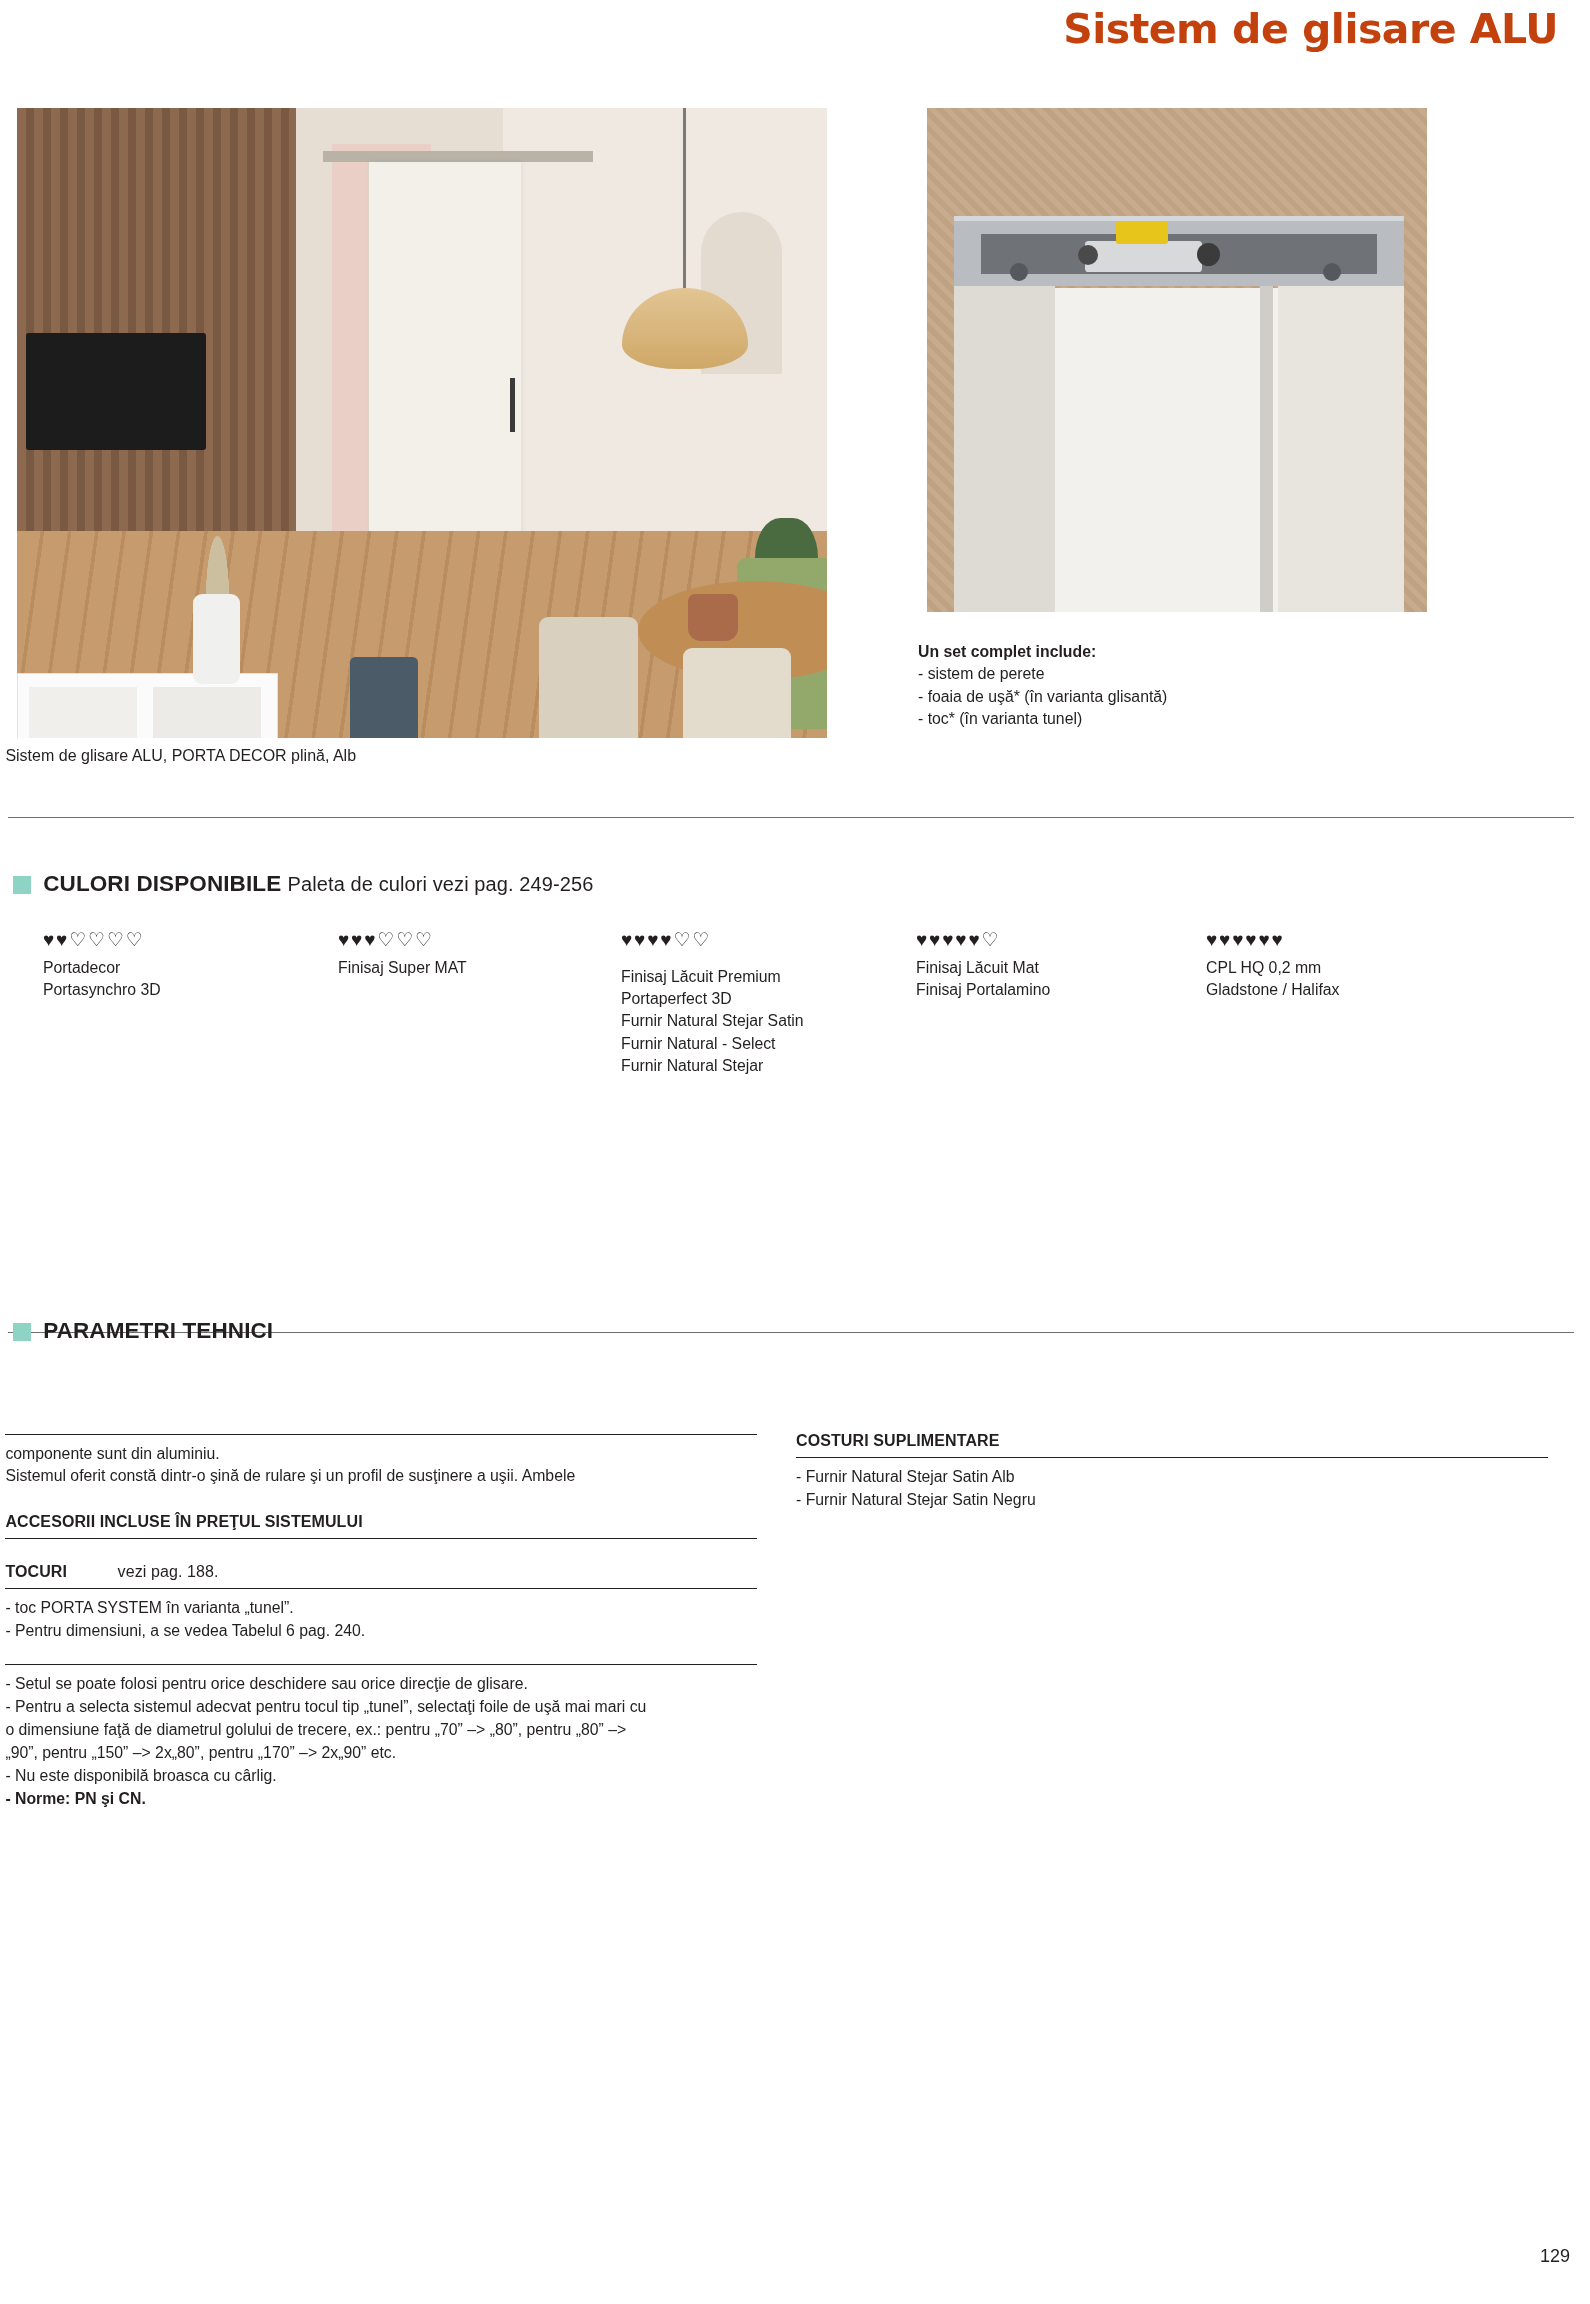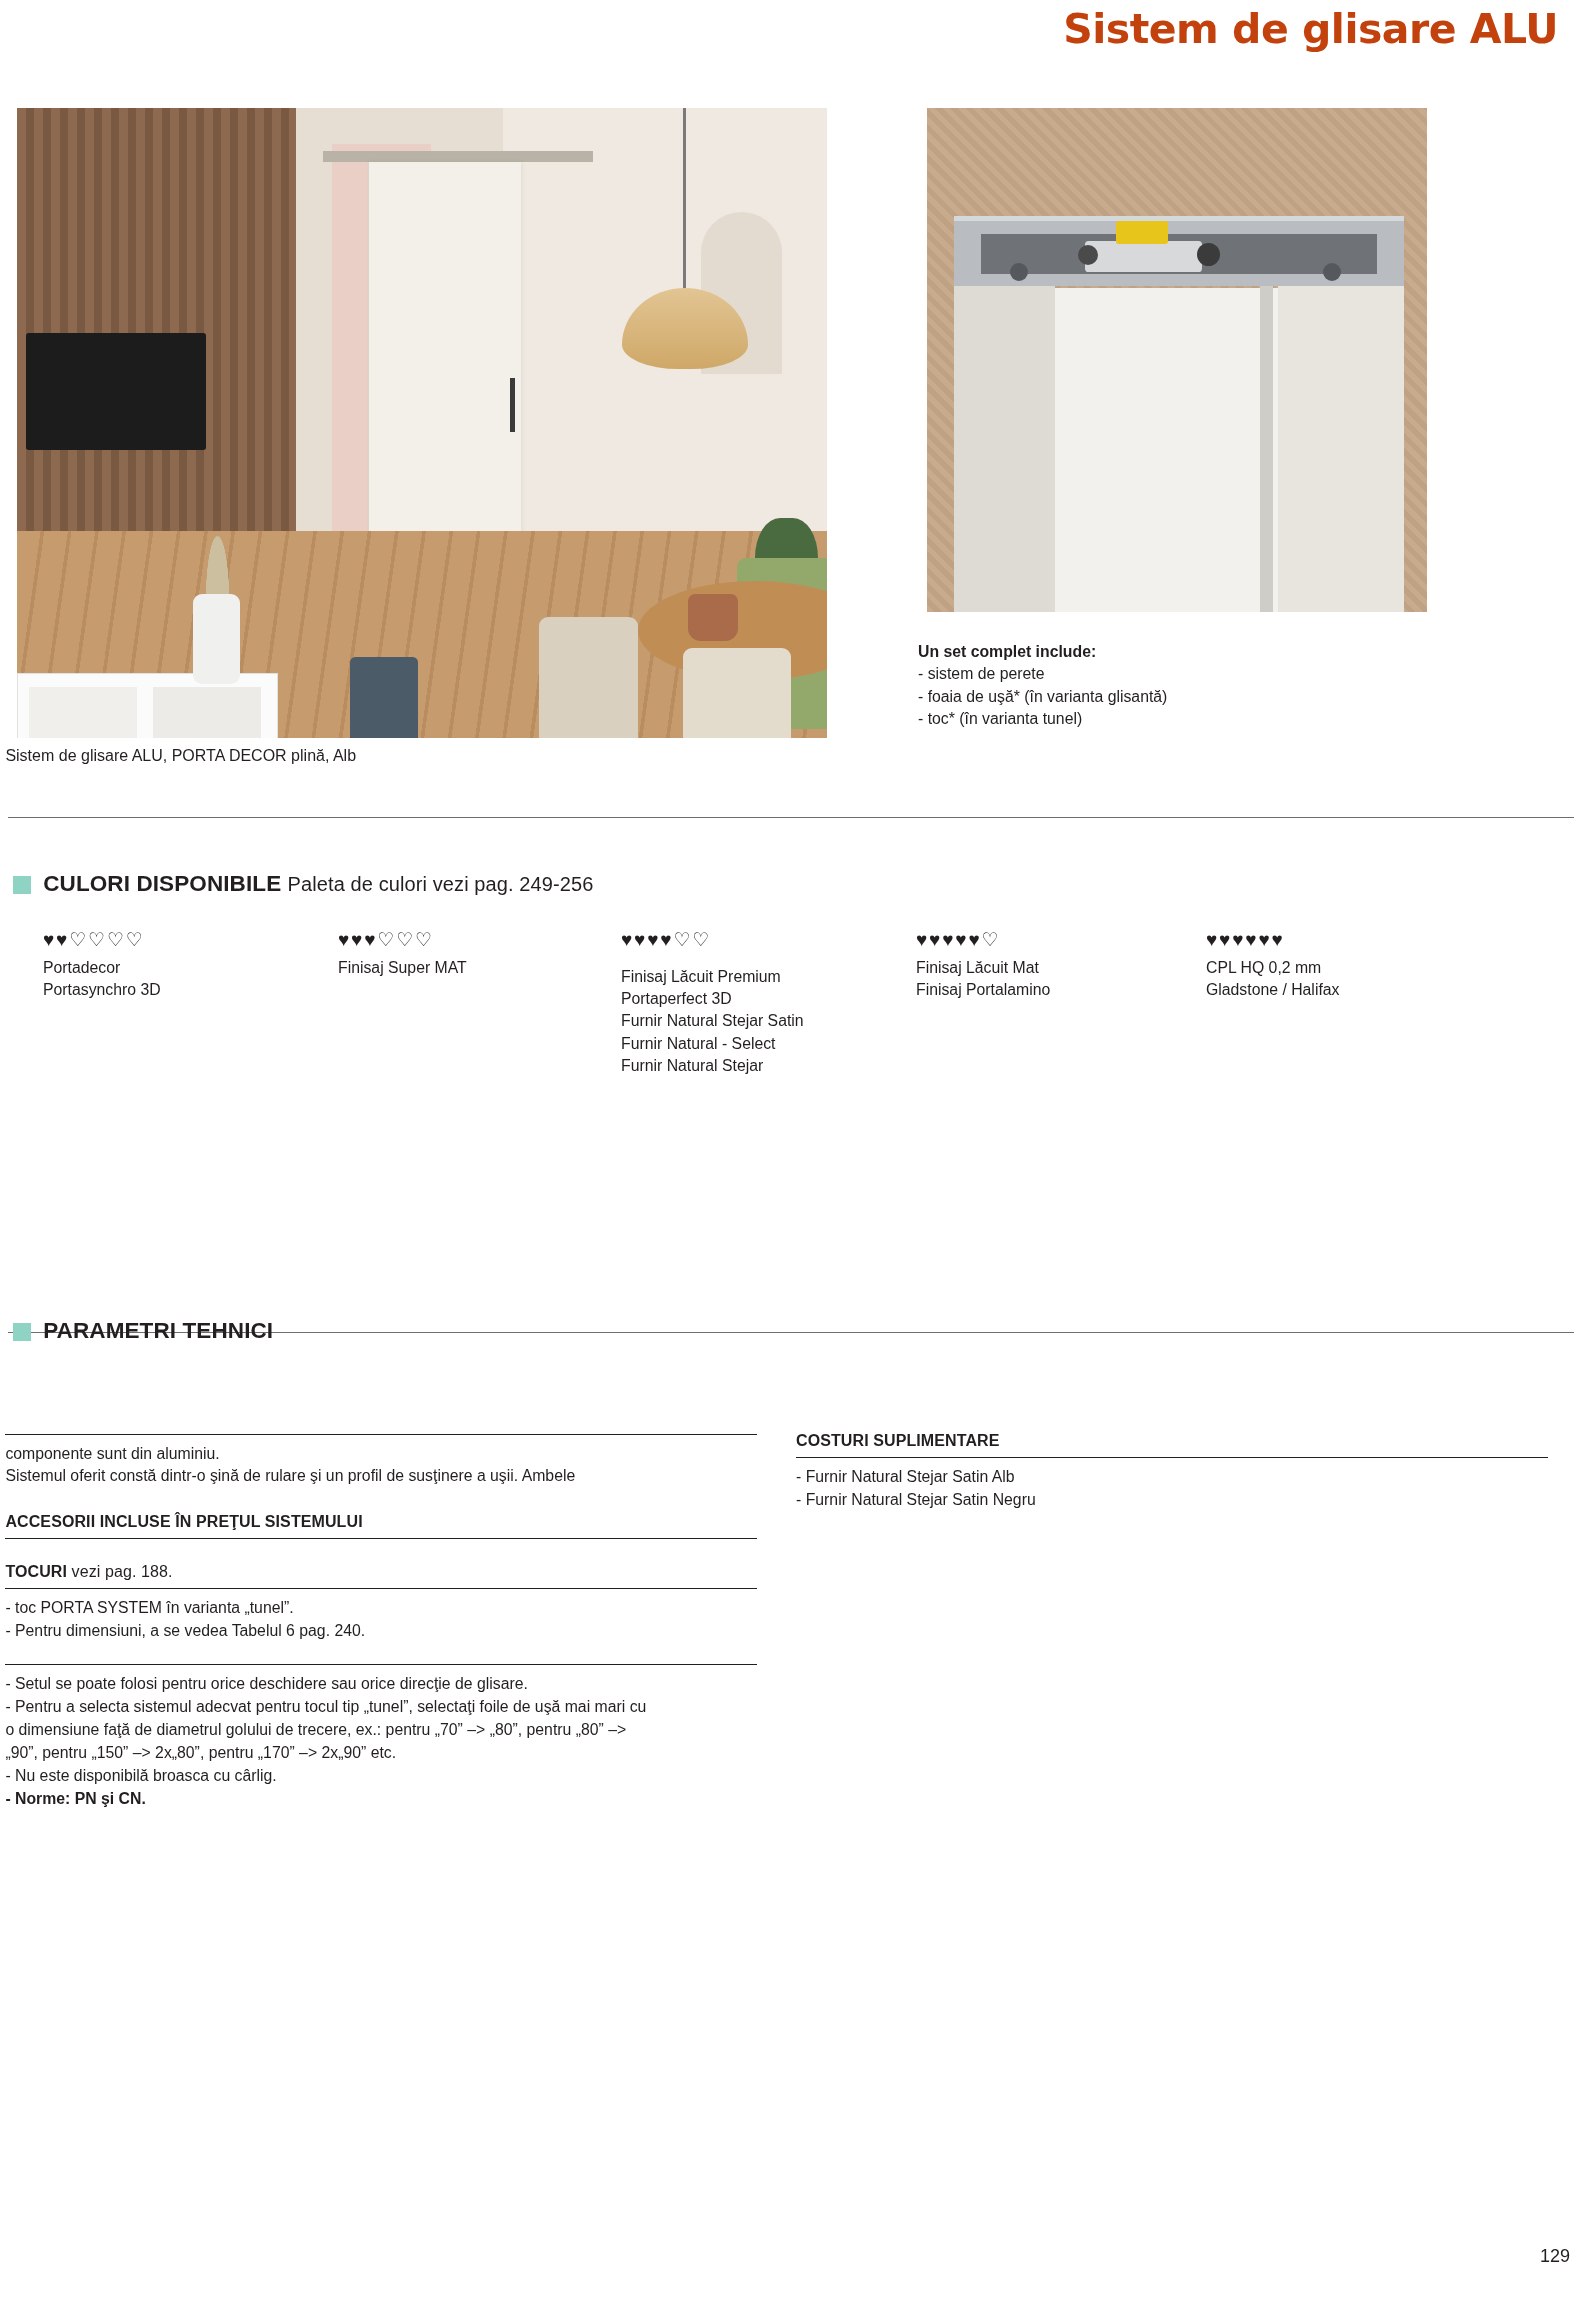--- a/index.html
+++ b/index.html
@@ -99,21 +99,21 @@
   .g2 { left: 338px; top: 927px; }
   .g3 { left: 621px; top: 936px; }
   .g4 { left: 916px; top: 927px; }
   .g5 { left: 1206px; top: 927px; }
 
   
   .tech-left { position: absolute; left: 5.4px; top: 1429px; width: 756px; font-size: 15.8px; line-height: 1.45; }
   .tech-right { position: absolute; left: 796px; top: 1429px; width: 756px; font-size: 15.8px; line-height: 1.45; }
 
   .sub-hd { font-weight: bold; font-size: 16px; letter-spacing: 0.1px; }
-  .sub-hd .norm { font-weight: normal; }
+  .sub-hd .norm { font-weight: normal; margin-left: 46px; }
   .hr-thin { border: 0; border-top: 0.9px solid #231f20; margin: 4.5px 0 8px 0; width: 752px; }
   .blk { margin-bottom: 21.6px; }
   .blk p { margin: 0; }
 
   .page-num {
     position: absolute;
     right: 20px;
     bottom: 37px;
     font-size: 18px;
     font-weight: normal;

